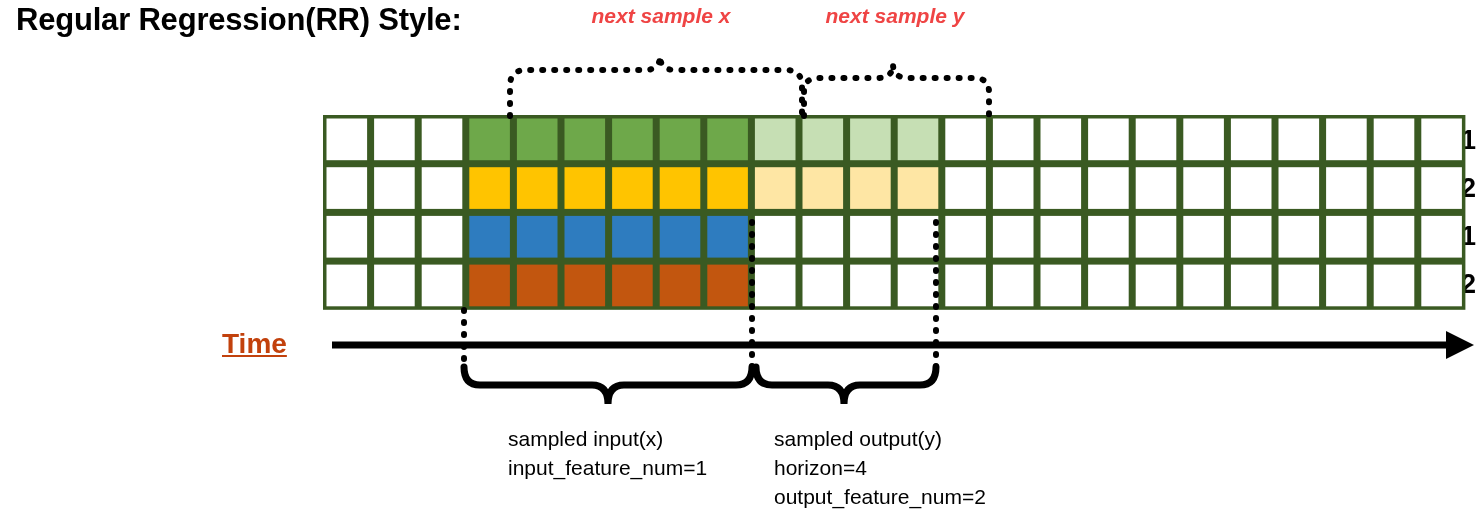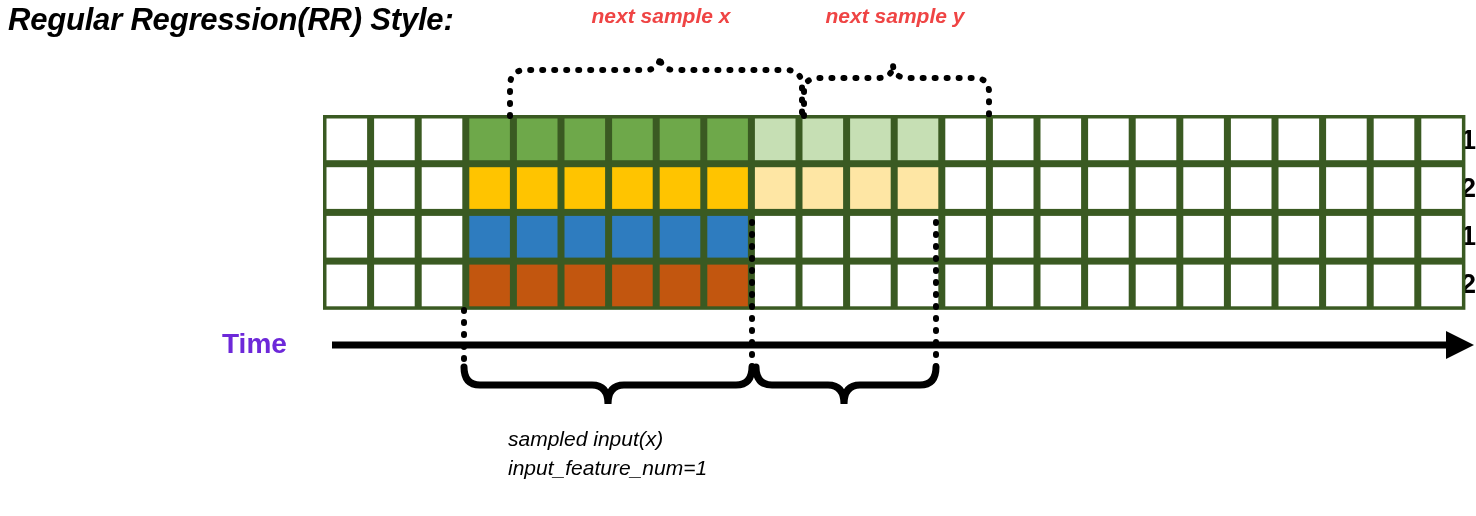--- a/index.html
+++ b/index.html
@@ -15,47 +15,47 @@
     overflow: hidden;
   }
   #stage {
     position: absolute;
     left: 0; top: 0;
     width: 1476px;
     height: 516px;
   }
   .title {
     position: absolute;
-    left: 8px;
+    left: 16px;
     top: 2px;
     font-size: 31px;
     font-weight: bold;
     color: #000;
     white-space: nowrap;
     letter-spacing: -0.2px;
-    font-style: italic;
   }
   .row-label {
     position: absolute;
     right: 0;
     width: 316px;
     text-align: right;
     font-size: 27px;
     font-weight: bold;
     color: #000;
     white-space: nowrap;
     line-height: 48px;
     height: 48px;
   }
   .time-label {
     position: absolute;
     font-size: 28px;
     font-weight: bold;
-    color: #6d28d9;
-    white-space: nowrap;
+    color: #c2410c;
+    white-space: nowrap;
+    text-decoration: underline;
   }
   .top-note {
     position: absolute;
     font-size: 21px;
     font-style: italic;
     font-weight: bold;
     color: #ef4444;
     white-space: nowrap;
     text-align: center;
   }
@@ -202,18 +202,23 @@
     <path d="M 464,367 Q 464,385 480,385 L 592,385 Q 608,385 608,404 Q 608,385 624,385 L 736,385 Q 752,385 752,367" fill="none" stroke="#000" stroke-width="7" stroke-linecap="round"></path>
 
     <path d="M 756,367 Q 756,385 772,385 L 828,385 Q 844,385 844,404 Q 844,385 860,385 L 920,385 Q 936,385 936,367" fill="none" stroke="#000" stroke-width="7" stroke-linecap="round"></path>
   </svg>
 
   <div class="time-label" style="left:222px; top:328px;">Time</div>
 
   <div class="top-note" style="left:566px; top:4px; width:190px;">next sample x</div>
   <div class="top-note" style="left:800px; top:4px; width:190px;">next sample y</div>
 
-  <div class="bottom-note" style="left:508px; top:424px;font-style:italic;">
+  <div class="bottom-note" style="left:508px; top:424px;">
     <div>sampled input(x)</div>
     <div>input_feature_num=1</div>
   </div>
+  <div class="bottom-note" style="left:774px; top:424px;">
+    <div>sampled output(y)</div>
+    <div>horizon=4</div>
+    <div>output_feature_num=2</div>
+  </div>
 
 </div>
 
 </body></html>

